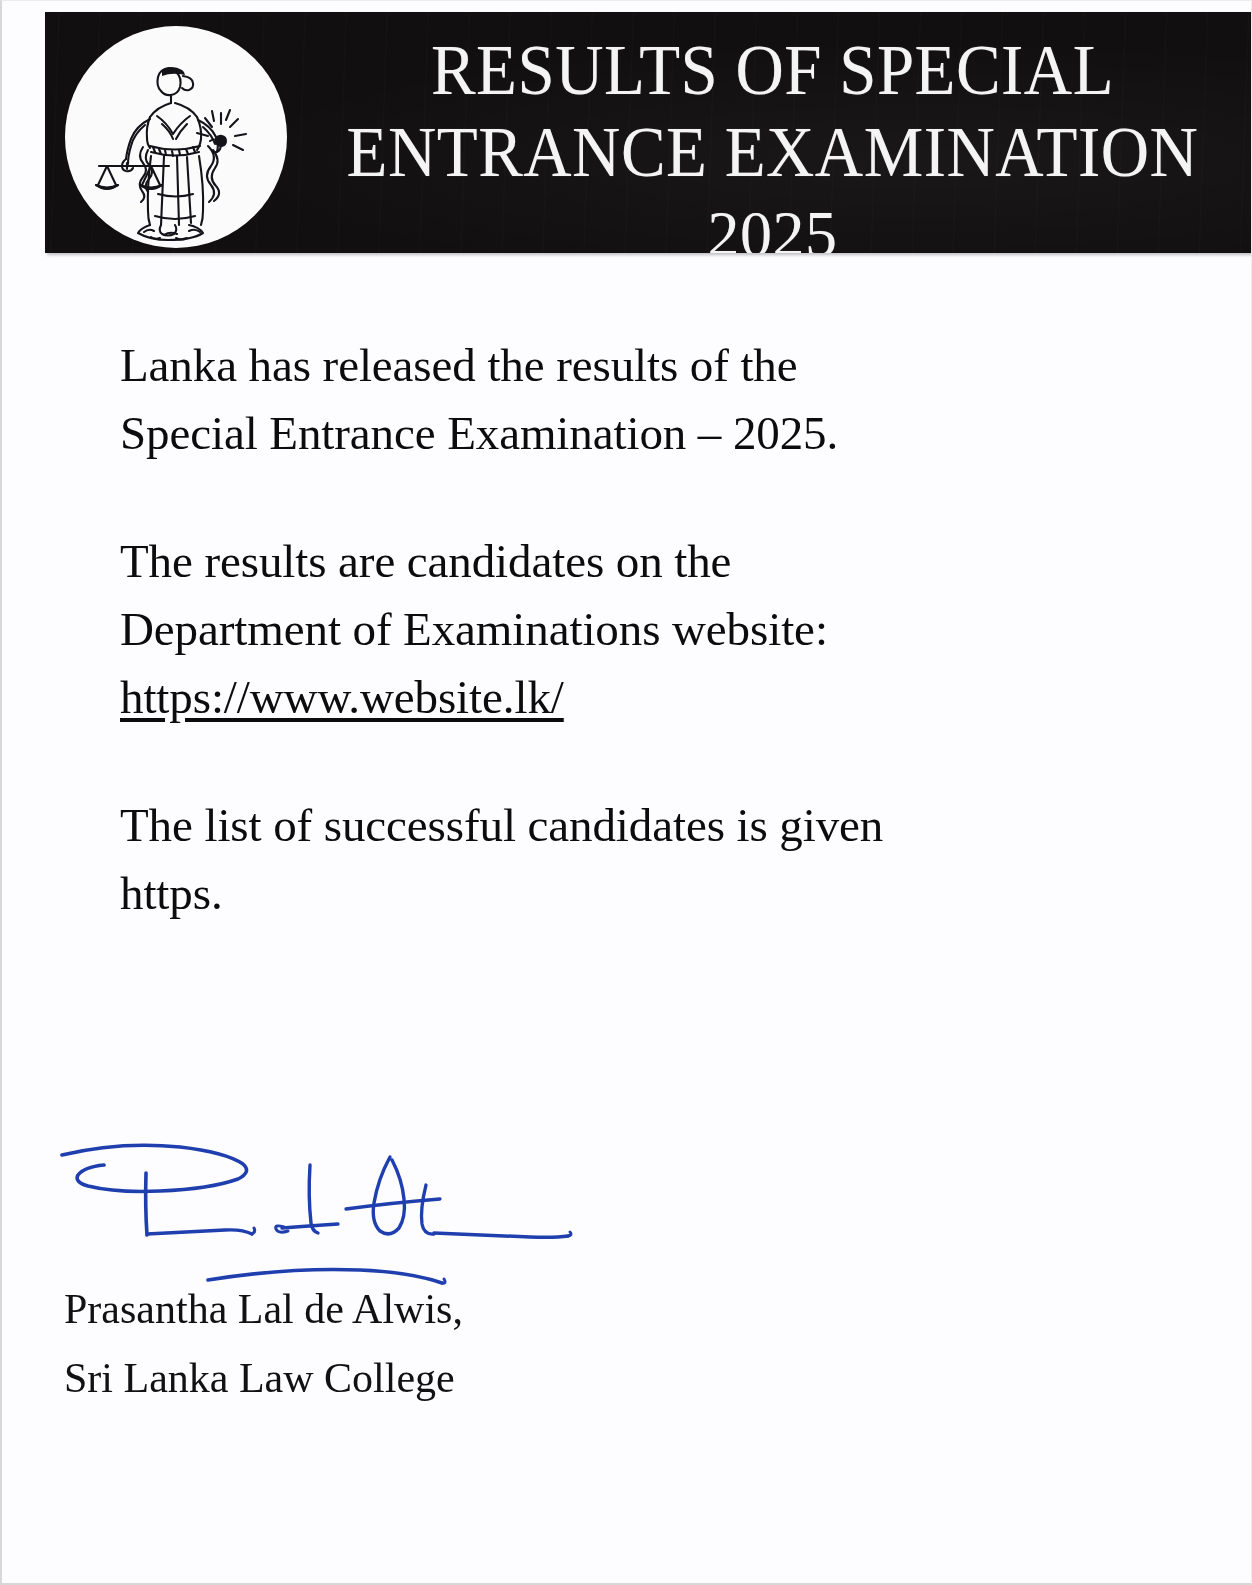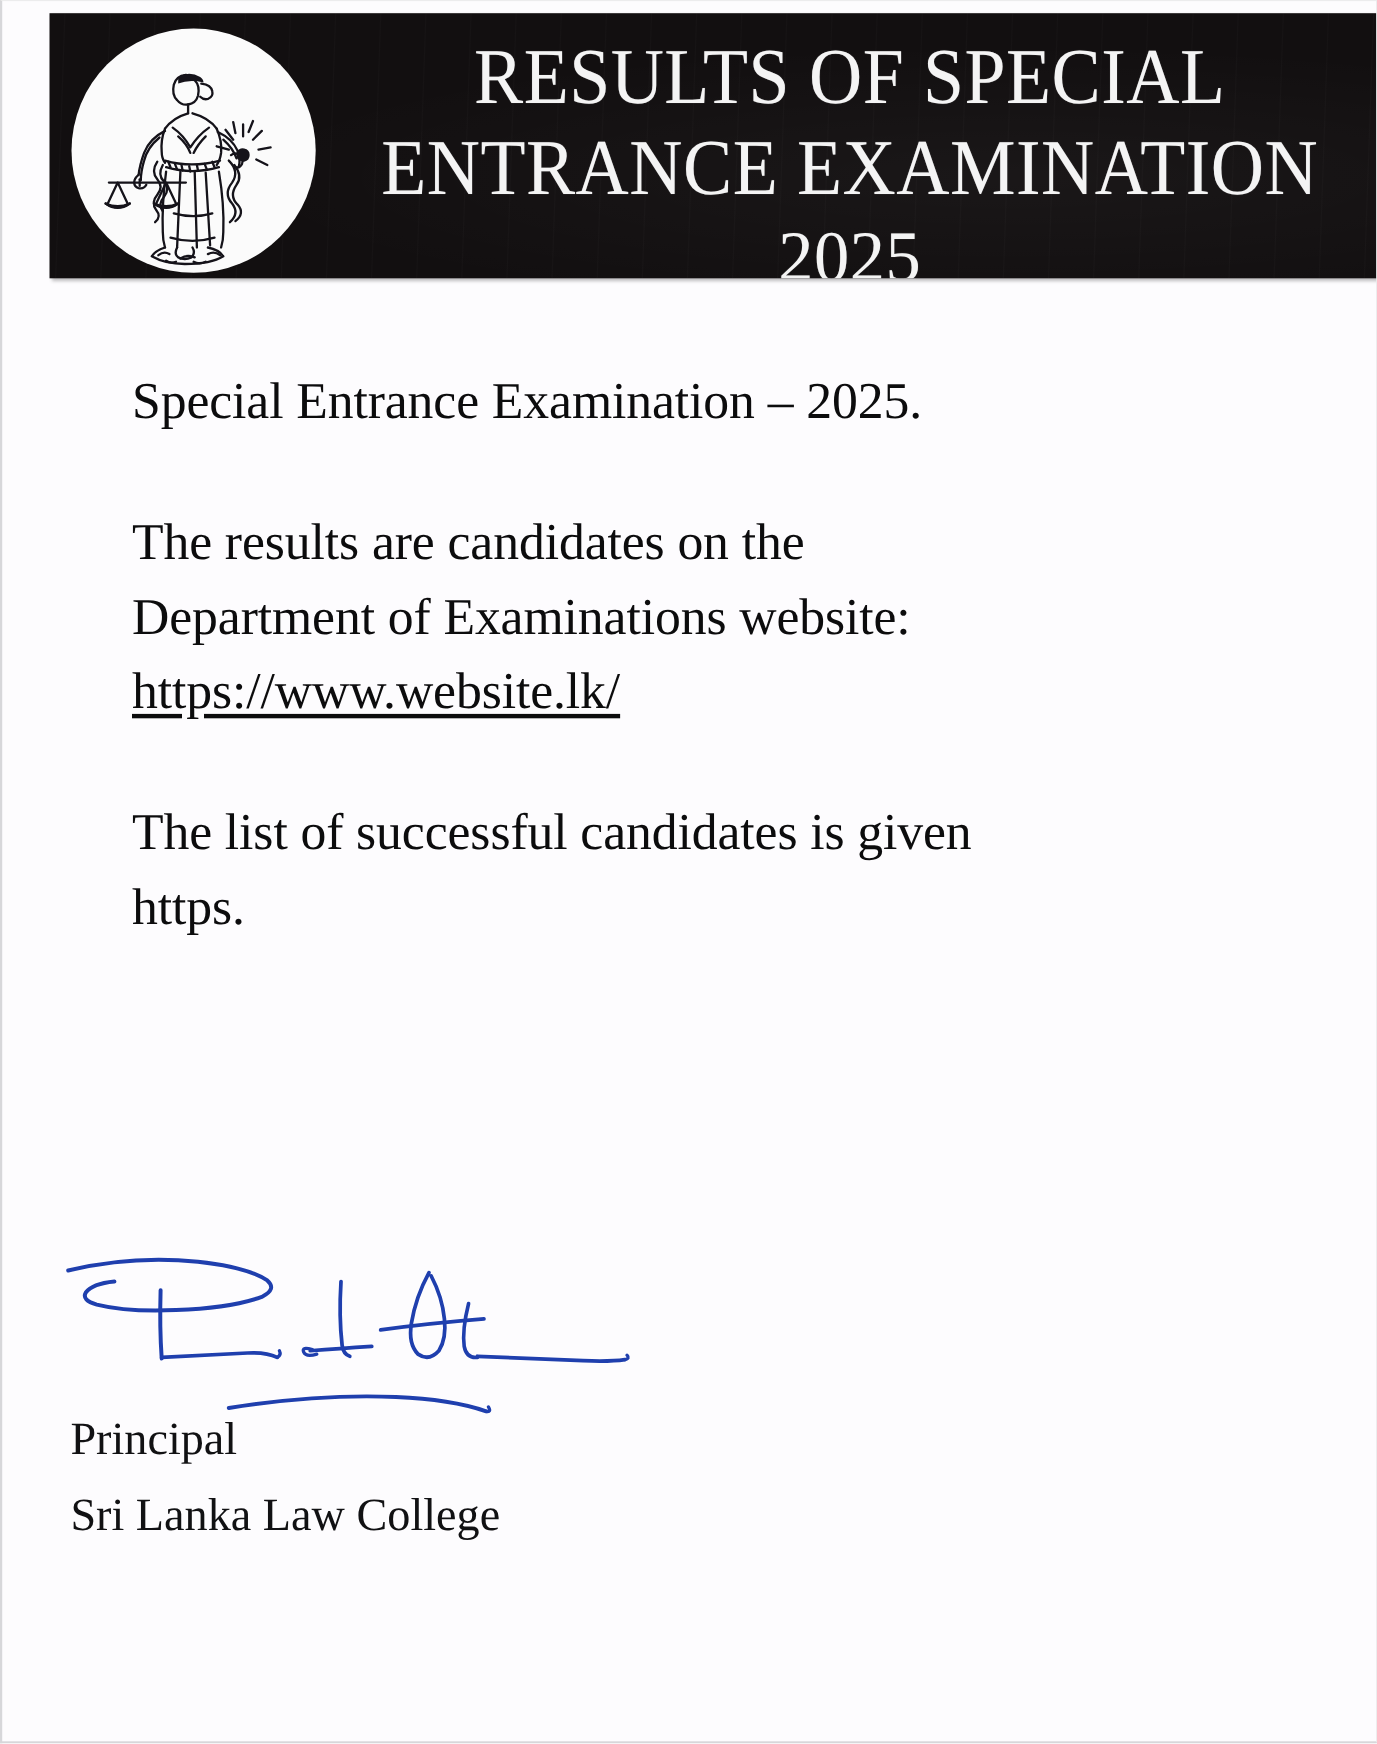--- a/index.html
+++ b/index.html
@@ -209,20 +209,21 @@
     <div class="banner-title">
       <span class="tline l1">RESULTS OF SPECIAL</span>
       <span class="tline l2">ENTRANCE EXAMINATION</span>
       <span class="tline year">2025</span>
     </div>
   </div>
 
   <div class="body-copy">
 
     <p class="para">
+      <span class="ln">Lanka has released the results of the</span>
       <span class="ln">Special Entrance Examination – 2025.</span>
     </p>
 
     <p class="para">
       <span class="ln">The results are candidates on the</span>
       <span class="ln">Department of Examinations website:</span>
       <span class="ln url-line">https://www.website.lk/</span>
     </p>
 
     <p class="para">
@@ -258,17 +259,17 @@
         <path d="M374 106 Q420 108 470 110 Q495 111 508 109" stroke-width="3.5"></path>
         <path d="M508 109 Q513 108 510 105" stroke-width="3"></path>
 
         <path d="M148 153 Q230 140 300 143 Q350 145 382 156" stroke-width="3.6"></path>
         <path d="M382 156 Q387 157 384 152" stroke-width="3"></path>
       </g>
     </svg>
   </div>
 
   <div class="sign-block">
-    <span class="sline">Principal</span>
+    <span class="sline">Prasantha Lal de Alwis,</span>
     <span class="sline">Sri Lanka Law College</span>
   </div>
 
 </div>
 
 </body></html>

